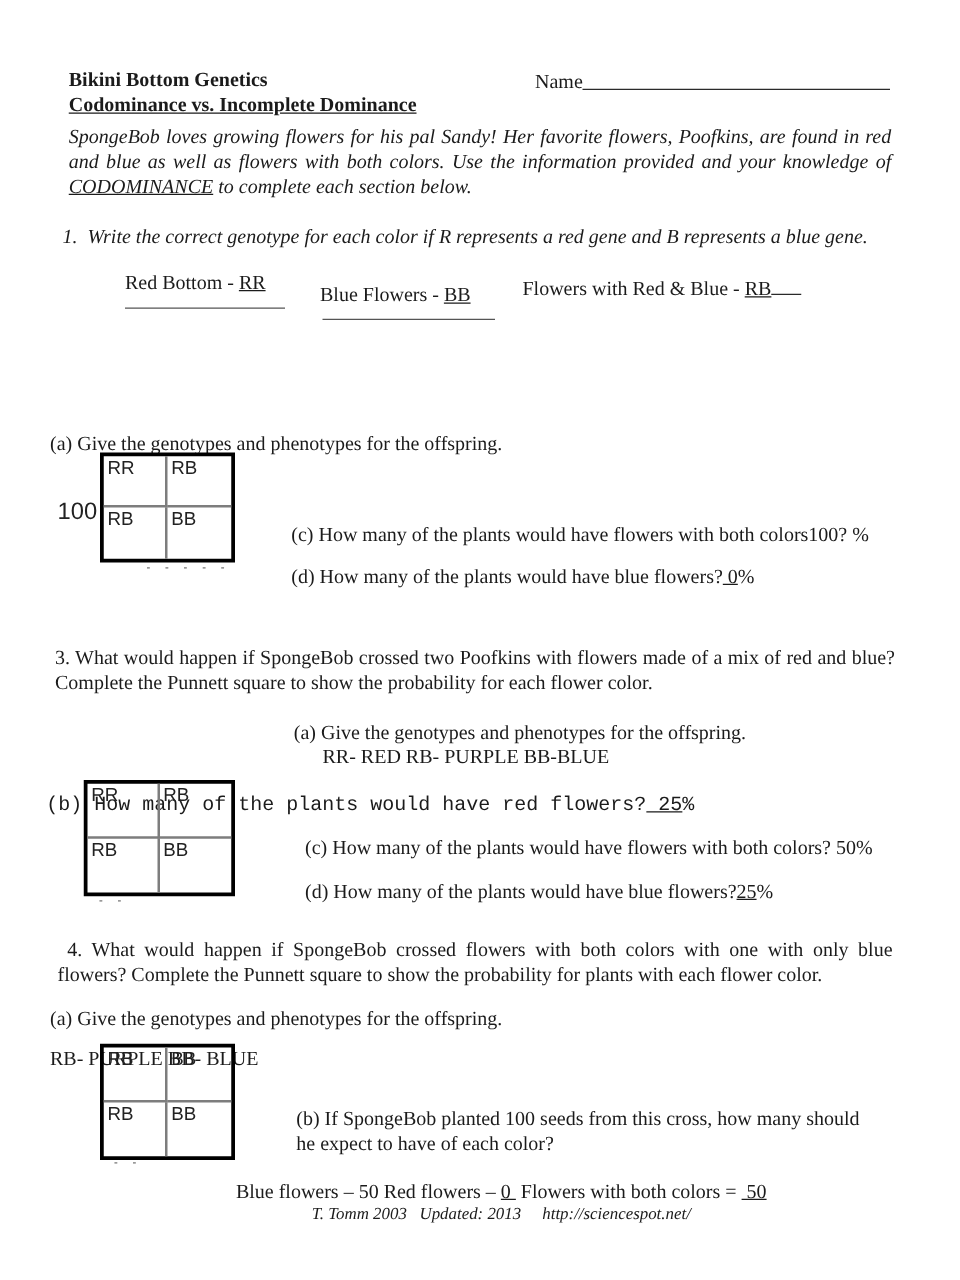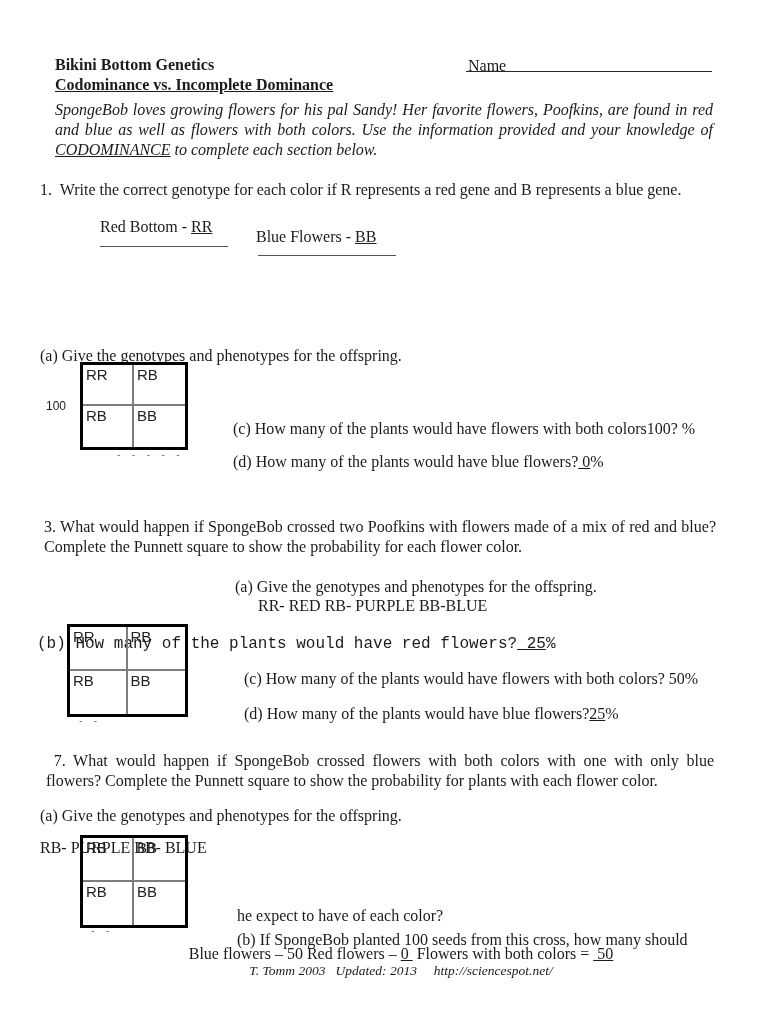--- a/index.html
+++ b/index.html
@@ -15,42 +15,43 @@
   .ans{text-decoration:underline;}
   .blank{display:inline-block;border-bottom:1.5px solid #2a2a2a;height:14px;vertical-align:baseline;}
   .rule{position:absolute;border-top:1.6px solid #555;}
   .punnett{position:absolute;border:3px solid #000;display:grid;grid-template-columns:1fr 1fr;grid-template-rows:1fr 1fr;background:transparent;}
   .cell{
     font-family:"Liberation Sans","DejaVu Sans",sans-serif;font-size:15px;color:#222;
     padding:1px 0 0 3px;border-right:2px solid #7d7d7d;border-bottom:2px solid #7d7d7d;
   }
   .cell:nth-child(even){border-right:0;}
   .cell:nth-child(n+3){border-bottom:0;}
-  .sidelabel{font-family:"Liberation Sans","DejaVu Sans",sans-serif;font-size:12px;color:#222;}
+  .sidelabel{font-family:"Liberation Sans","DejaVu Sans",sans-serif;font-size:19px;color:#222;}
   .marks{font-family:"DejaVu Sans Mono",monospace;font-size:9px;color:#444;letter-spacing:2px;}
   .center{left:17px;width:768px;text-align:center;}
   .credit{font-style:italic;font-size:13.5px;white-space:pre;}
 </style>
 </head>
 <body>
 
 <div class="page">
 
   <div class="abs t b" style="left:55px;top:55px;">Bikini Bottom Genetics</div>
   <div class="abs t b" style="left:55px;top:75px;text-decoration:underline;">Codominance vs. Incomplete Dominance</div>
-  <div class="abs t" style="left:428px;top:56px;margin-left:40px;">Name</div>
+  <div class="abs t" style="left:428px;top:56px;">Name</div>
   <div class="abs blank" style="left:466px;top:57px;width:246px;"></div>
 
   <p class="abs t j" style="left:55px;top:100px;width:658px;margin:0;font-style:italic;"><span>SpongeBob loves growing flowers for his pal Sandy! Her favorite flowers, Poofkins, are found in red and blue as well as flowers with both colors. Use the information provided and your knowledge of </span><span class="ans">CODOMINANCE</span><span> to complete each section below.</span></p>
 
-  <div class="abs t" style="left:40px;top:180px;width:665px;">1.  Write the correct genotype for each color if R represents a red gene and B represents a blue gene.</div>
+  <div class="abs t" style="left:50px;top:180px;width:665px;font-style:italic;">1.  Write the correct genotype for each color if R represents a red gene and B represents a blue gene.</div>
   <div class="abs t" style="left:100px;top:217px;"><span>Red Bottom - </span><span class="ans">RR</span></div>
   <div class="rule" style="left:100px;top:246px;width:128px;"></div>
   <div class="abs t" style="left:256px;top:227px;"><span>Blue Flowers - </span><span class="ans">BB</span></div>
   <div class="rule" style="left:258px;top:255px;width:138px;"></div>
+  <div class="abs t" style="left:418px;top:221px;"><span>Flowers with Red &amp; Blue - </span><span class="ans">RB</span><span class="blank" style="width:24px;border-bottom-color:#2a2a2a;"></span></div>
 
   <div class="abs t" style="left:40px;top:346px;">(a) Give the genotypes and phenotypes for the offspring.</div>
   <div class="abs sidelabel" style="left:46px;top:399px;">100</div>
   <div class="abs t" style="left:233px;top:419px;width:510px;">(c) How many of the plants would have flowers with both colors100? %</div>
   <div class="abs t" style="left:233px;top:452px;width:500px;"><span>(d) How many of the plants would have blue flowers?</span><span class="ans"> 0</span><span>%</span></div>
   <div class="punnett" style="left:80px;top:362px;width:102px;height:82px;">
     <div class="cell">RR</div>
     <div class="cell">RB</div>
     <div class="cell">RB</div>
     <div class="cell">BB</div>
@@ -64,24 +65,24 @@
   <div class="abs t" style="left:244px;top:669px;width:510px;">(c) How many of the plants would have flowers with both colors? 50%</div>
   <div class="abs t" style="left:244px;top:704px;width:500px;"><span>(d) How many of the plants would have blue flowers?</span><span class="ans">25</span><span>%</span></div>
   <div class="punnett" style="left:67px;top:624px;width:115px;height:87px;">
     <div class="cell">RR</div>
     <div class="cell">RB</div>
     <div class="cell">RB</div>
     <div class="cell">BB</div>
   </div>
   <div class="abs marks" style="left:78px;top:716px;">- -</div>
 
-  <div class="abs t j" style="left:46px;top:751px;width:668px;"> 7. What would happen if SpongeBob crossed flowers with both colors with one with only blue flowers? Complete the Punnett square to show the probability for plants with each flower color.</div>
+  <div class="abs t j" style="left:46px;top:751px;width:668px;"> 4. What would happen if SpongeBob crossed flowers with both colors with one with only blue flowers? Complete the Punnett square to show the probability for plants with each flower color.</div>
   <div class="abs t" style="left:40px;top:806px;">(a) Give the genotypes and phenotypes for the offspring.</div>
   <div class="abs t" style="left:40px;top:838px;">RB- PURPLE BB- BLUE</div>
-  <div class="abs t" style="left:237px;top:930px;width:460px;">(b) If SpongeBob planted 100 seeds from this cross, how many should</div>
+  <div class="abs t" style="left:237px;top:886px;width:460px;">(b) If SpongeBob planted 100 seeds from this cross, how many should</div>
   <div class="abs t" style="left:237px;top:906px;width:460px;">he expect to have of each color?</div>
   <div class="punnett" style="left:80px;top:835px;width:102px;height:87px;">
     <div class="cell">RB</div>
     <div class="cell">BB</div>
     <div class="cell">RB</div>
     <div class="cell">BB</div>
   </div>
   <div class="abs marks" style="left:90px;top:926px;">- -</div>
 
   <div class="abs t center" style="top:944px;"><span>Blue flowers – 50 Red flowers – </span><span class="ans">0 </span><span> Flowers with both colors = </span><span class="ans"> 50</span></div>

